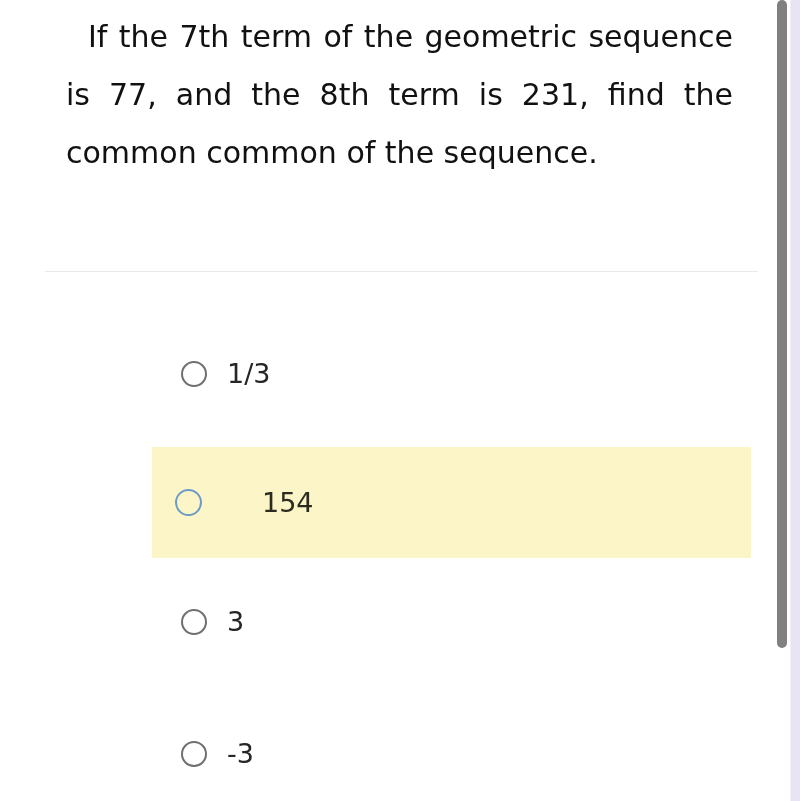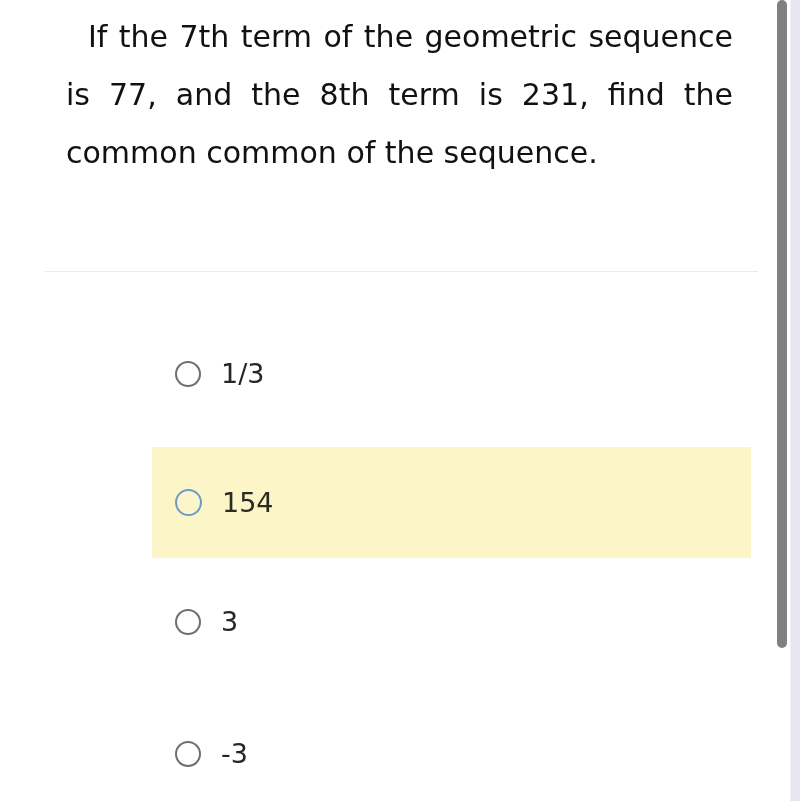--- a/index.html
+++ b/index.html
@@ -59,21 +59,21 @@
     top: 330px;
     width: 800px;
   }
 
   .option-row {
     position: relative;
     display: flex;
     align-items: center;
     box-sizing: border-box;
     height: 88px;
-    margin: 0;
+    margin: 6px;
     padding-left: 175px;
   }
 
   .option-row.is-first { height: 88px; }
 
   .option-row.is-highlighted {
     background: #FCF5C7;
     margin-left: 152px;
     margin-right: 49px;
     padding-left: 23px;
@@ -104,21 +104,21 @@
     color: #262626;
     white-space: nowrap;
   }
 
   .option-row.is-highlighted .option-label {
     color: #2b2b20;
   }
 
   
   #row-0 { margin-top: 0px; }
-  #row-1 { margin-top: 29px; }
+  #row-1 { margin-top: 29px; gap: 40px; }
   #row-2 { margin-top: 20px; }
   #row-3 { margin-top: 44px; }
 
   
   #scrollbar-track {
     position: absolute;
     right: 13px;
     top: 0px;
     width: 10px;
     height: 801px;

